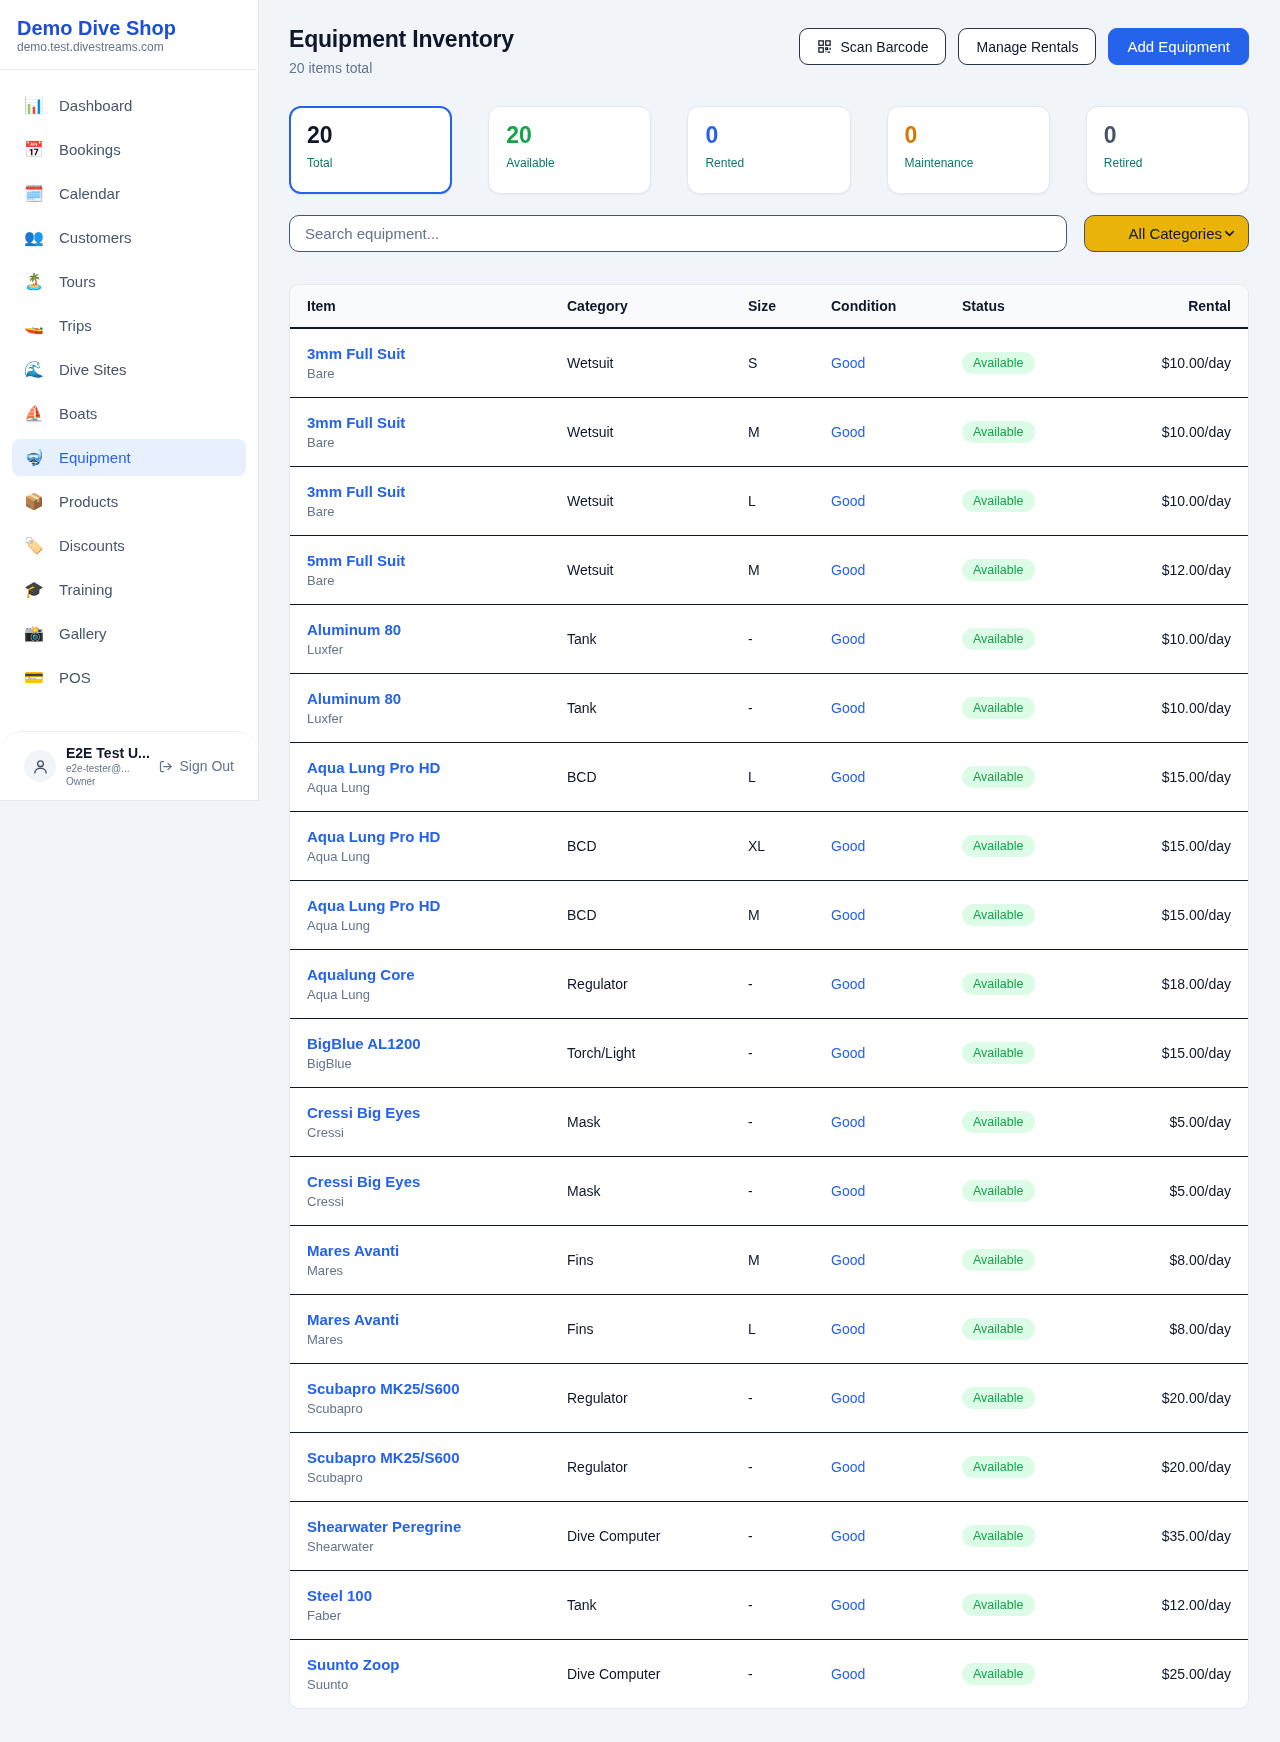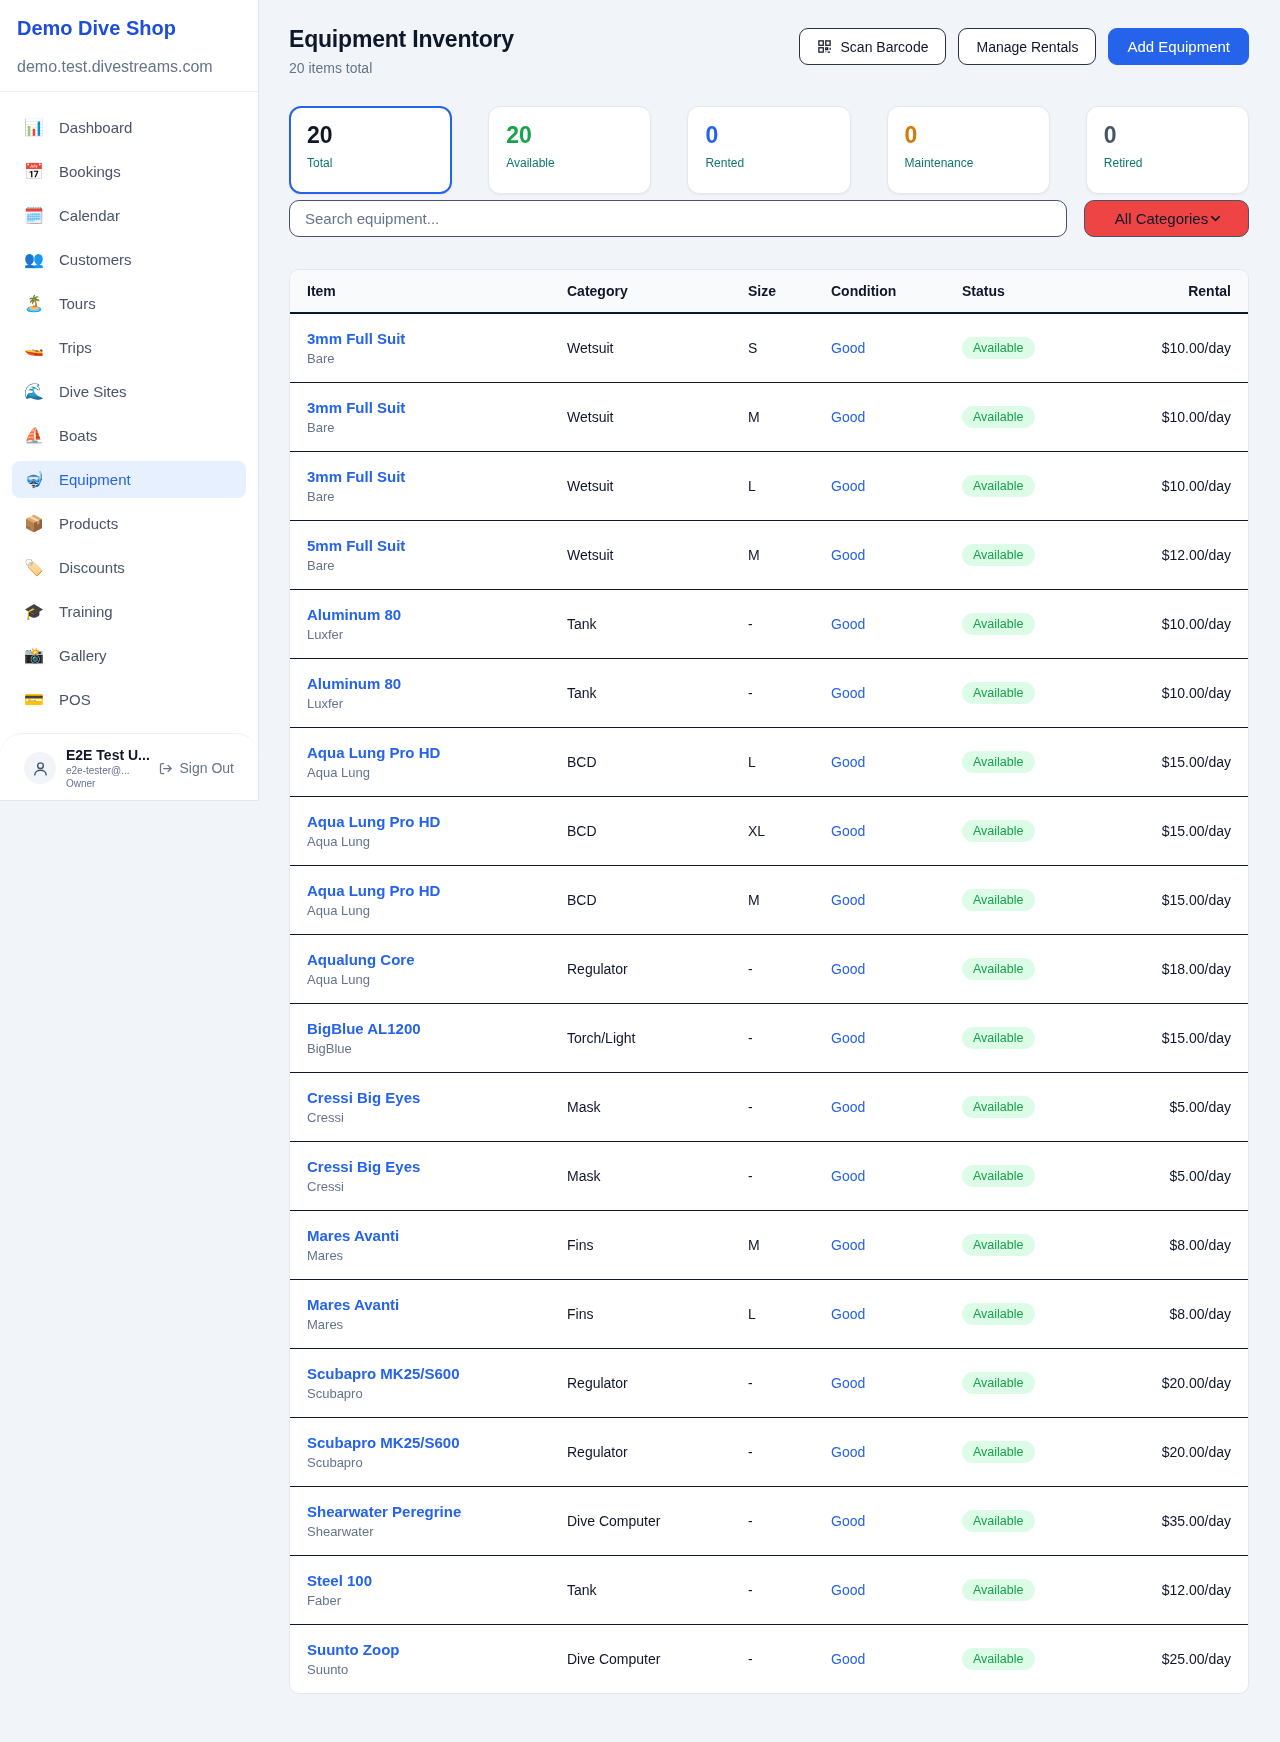--- a/index.html
+++ b/index.html
@@ -5,21 +5,21 @@
   * { margin:0; padding:0; box-sizing:border-box; }
   html,body { width:1280px; height:1742px; }
   body { background:#f1f5f9; font-family:"Liberation Sans","DejaVu Sans",sans-serif; color:#0f172a; }
   .page { display:flex; width:1280px; }
 
   
   .sidebar { width:259px; min-width:259px; background:#ffffff; border-right:1px solid #e2e8f0;
              border-bottom:1px solid #e2e8f0; height:801px; display:flex; flex-direction:column; }
   .brand { padding:17px 17px 15px; border-bottom:1px solid #eceff3; }
   .brand-name { font-size:20px; font-weight:700; color:#1d4ed8; }
-  .brand-domain { font-size:16px; color:#64748b; margin-top:18px; }
+  .brand-domain { font-size:12px; color:#64748b; margin-top:0; }
   .nav { padding:17px 12px 8px; flex:1; }
   .nav-item { display:flex; align-items:center; gap:14px; height:37px; margin-bottom:7px;
               padding:0 11px; border-radius:8px; color:#475569; font-size:15px; font-weight:500; cursor:pointer; }
   .nav-item.active { background:#e7f0fe; color:#2563eb; }
   .nav-icon { width:22px; font-size:16px; text-align:center; font-family:"DejaVu Sans",sans-serif; }
   .user-section { border-top:1px solid #eceff3; padding:13px 24px; display:flex; align-items:center; gap:10px;border-radius:22px; }
   .avatar { width:32px; height:32px; min-width:32px; border-radius:50%; background:#f1f5f9;
             display:flex; align-items:center; justify-content:center; color:#475569; }
   .user-info { flex:1; min-width:0; }
   .user-name { font-size:14px; font-weight:700; color:#0f172a; white-space:nowrap; }
@@ -37,26 +37,26 @@
          color:#0f172a; cursor:pointer; font-family:inherit; }
   .btn.primary { background:#2563eb; border:1px solid #2563eb; color:#fff; padding:0 18px; font-size:15px;text-align:right; }
 
   .stats { display:flex; gap:36px; margin-top:30px; }
   .stat-card { flex:1; background:#fff; border:1px solid #e2e8f0; border-radius:12px;
                padding:15px 17px 0; height:88px; box-shadow:0 1px 2px rgba(15,23,42,.05); cursor:pointer; }
   .stat-card.active { border:2px solid #2563eb; padding:14px 16px 0; }
   .stat-value { font-size:23px; font-weight:700; }
   .stat-label { margin-top:7px; font-size:12px; color:#0f766e; }
 
-  .filter-row { display:flex; gap:17px; margin-top:6px; }
+  .filter-row { display:flex; gap:17px; margin-top:21px; }
   .search { flex:1; height:37px; border:1px solid #46536a; border-radius:10px; padding:0 15px;
             font-size:15px; color:#0f172a; background:#fff; outline:none; font-family:inherit; }
   .search::placeholder { color:#64748b; }
   .select { width:165px; min-width:165px; height:37px; border:1px solid #46536a; border-radius:10px;
-            background:#ef4444; display:flex; align-items:center; justify-content:center;
+            background:#eab308; display:flex; align-items:center; justify-content:flex-end;
             padding:0 11px 0 16px; font-size:15px; color:#0f172a; cursor:pointer; }
 
   
   .table-card { margin-top:32px; background:#fff; border:1px solid #e2e8f0; border-radius:10px; overflow:hidden; }
   table { width:100%; border-collapse:collapse; }
   thead tr { background:#f8fafc; border-bottom:2px solid #0f172a; }
   th { text-align:left; font-size:14px; font-weight:700; color:#0f172a; height:43px; padding:0; }
   .c-item   { padding-left:17px; width:277px; }
   .c-cat    { width:181px; }
   .c-size   { width:83px; }

